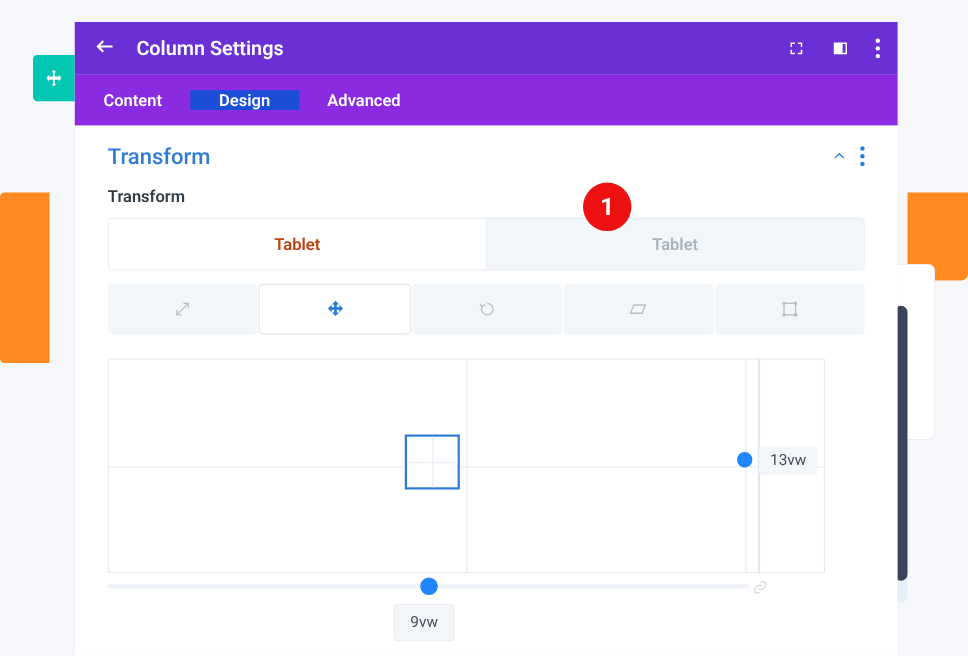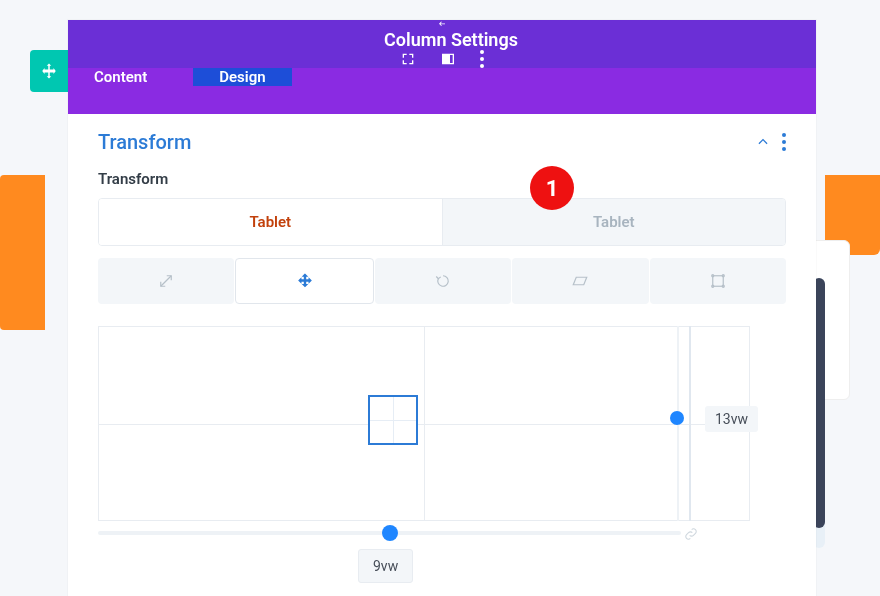--- a/index.html
+++ b/index.html
@@ -9,29 +9,29 @@
   .bg-orange-right { position: absolute; right: 0; top: 175px; width: 55px; height: 80px; background: #ff8a1f; border-radius: 0 0 6px 6px; }
   .bg-white-right { position: absolute; right: 30px; top: 240px; width: 90px; height: 160px; background: #fff; border-radius: 6px; border: 1px solid #eee; }
   .bg-scroll-right { position: absolute; right: 55px; top: 278px; width: 12px; height: 270px; background: #e8f0f7; border-radius: 6px; }
   .bg-scroll-thumb { position: absolute; right: 55px; top: 278px; width: 12px; height: 250px; background: #3b445a; border-radius: 6px; }
 
   .drag-handle-badge { position: absolute; left: 30px; top: 50px; width: 38px; height: 42px; background: #00c7b1; border-radius: 4px 0 0 4px; display: flex; align-items: center; justify-content: center; }
   .drag-handle-badge svg { width: 18px; height: 18px; fill: #fff; }
 
   .panel { position: absolute; left: 68px; top: 20px; width: 748px; background: #fff; box-shadow: 0 0 0 1px rgba(0,0,0,0.02); }
 
-  .header { background: #6b2fd6; height: 48px; display: flex; align-items: center; padding: 0 16px; flex-direction: column; }
+  .header { background: #6b2fd6; height: 48px; display: flex; align-items: center; padding: 0 16px; }
   .header svg.back { width: 22px; height: 22px; fill: #fff; cursor: pointer; }
   .header-title { color: #fff; font-size: 18px; font-weight: 600; margin-left: 18px; flex: 1; }
   .header-icons { display: flex; gap: 24px; align-items: center; }
   .header-icons svg { width: 16px; height: 16px; fill: #fff; cursor: pointer; }
   .header-dots { display: flex; flex-direction: column; gap: 3px; cursor: pointer; }
   .header-dots span { width: 4px; height: 4px; background: #fff; border-radius: 50%; }
 
-  .tabs { background: #8a2be2; height: 46px; display: flex; align-items: flex-start; gap: 20px; }
+  .tabs { background: #8a2be2; height: 46px; display: flex; align-items: center; }
   .tab { color: #fff; font-size: 15px; font-weight: 600; padding: 0 26px; display: flex; align-items: center; cursor: pointer; }
   .tab.active { background: #1d4ed8; }
 
   .content { padding: 16px 30px 40px 30px; }
   .section-head { display: flex; align-items: center; justify-content: space-between; margin-bottom: 16px; }
   .section-title { color: #2c7bd6; font-size: 20px; font-weight: 500; }
   .section-head-actions { display: flex; align-items: center; gap: 12px; }
   .chevron-up { width: 14px; height: 14px; }
   .chevron-up path { stroke: #2c7bd6; stroke-width: 2.2; fill: none; }
   .sec-dots { display: flex; flex-direction: column; gap: 3px; cursor: pointer; }
@@ -57,21 +57,21 @@
   .grid-area { flex: 1; position: relative; margin-right: 36px; }
   .grid-frame { border: 1px solid #e8ecf1; height: 195px; position: relative; }
   .grid-vline { position: absolute; left: 50%; top: 0; width: 1px; height: 100%; background: #e8ecf1; }
   .grid-hline { position: absolute; top: 50%; left: 0; height: 1px; width: 100%; background: #e8ecf1; }
   .obj { position: absolute; width: 50px; height: 50px; border: 2px solid #2c7bd6; background: #fff; left: 45.2%; top: 48%; transform: translate(-50%,-50%); }
   .obj::before { content: ""; position: absolute; left: 50%; top: 0; width: 1px; height: 100%; background: #e6edf5; }
   .obj::after { content: ""; position: absolute; top: 50%; left: 0; height: 1px; width: 100%; background: #e6edf5; }
   .vslider-track { position: absolute; left: 579px; top: 0; width: 2px; height: 195px; background: #eef2f6; }
   .vslider-line { position: absolute; left: 591px; top: 0; width: 2px; height: 195px; background: #e0e7ef; }
   .vslider-knob { position: absolute; left: 579px; top: 92px; width: 14px; height: 14px; background: #1f86ff; border-radius: 50%; transform: translate(-50%,-50%); }
-  .vlabel { position: absolute; left: 607px; top: 80px; background: #f3f6f9; padding: 5px 10px; font-size: 14px; color: #474e59; border-radius: 3px; }
+  .vlabel { position: absolute; left: 592px; top: 80px; background: #f3f6f9; padding: 5px 10px; font-size: 14px; color: #474e59; border-radius: 3px; }
 
   .hslider-track { margin-top: 10px; width: 583px; height: 4px; background: #eef2f6; border-radius: 2px; position: relative; }
   .hslider-knob { position: absolute; left: 50%; top: 50%; width: 16px; height: 16px; background: #1f86ff; border-radius: 50%; transform: translate(-50%,-50%); }
   .hlink-icon { position: absolute; right: -18px; top: -5px; width: 16px; height: 16px; }
   .hlabel2 { background: #f3f6f9; padding: 8px 14px; font-size: 14px; color: #474e59; border-radius: 3px; border: 1px solid #e8ecf1; display: inline-block; margin-left: 260px; text-align: center; }
 
   .callout { position: absolute; left: 530px; top: 166px; width: 44px; height: 44px; background: #e11; border-radius: 50%; display: flex; align-items: center; justify-content: center; color: #fff; font-size: 22px; font-weight: 700; z-index: 50; }
 </style>
 </head>
 <body>
@@ -110,20 +110,21 @@
           <span></span>
           <span></span>
           <span></span>
         </div>
     </div>
   </div>
 
   <div class="tabs">
     <div class="tab">Content</div>
     <div class="tab active">Design</div>
+    <div class="tab">Advanced</div>
   </div>
 
   <div class="content">
 
     <div class="section-head">
       <div class="section-title">Transform</div>
       <div class="section-head-actions">
         <svg class="chevron-up" viewBox="0 0 24 24">
             <path d="M5 15l7-7 7 7"></path>
           </svg>

